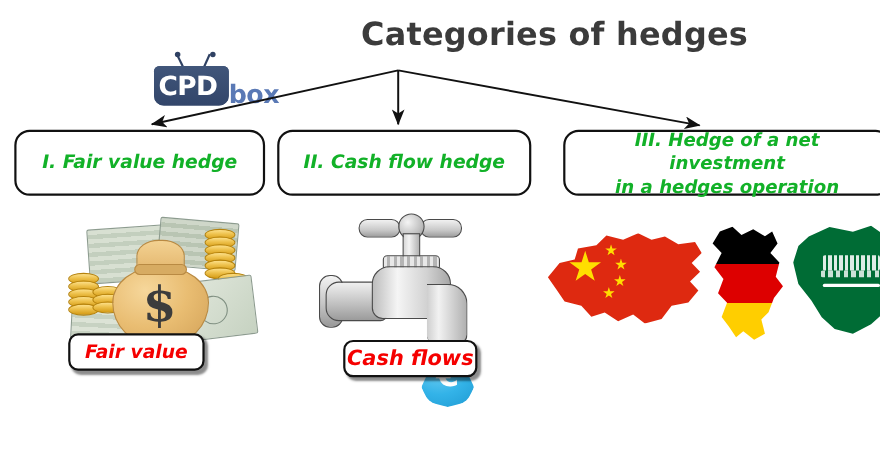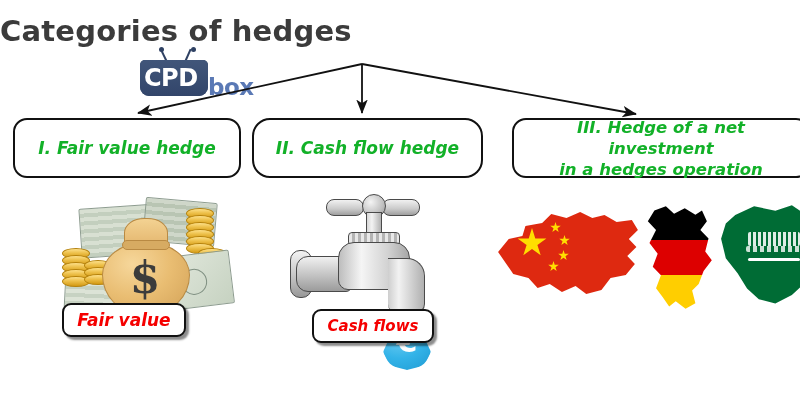--- a/index.html
+++ b/index.html
@@ -15,21 +15,21 @@
     overflow: hidden;
     font-family: "DejaVu Sans", sans-serif;
   }
 
   
   #page-title {
     position: absolute;
     left: 0;
     top: 14px;
     width: 680px;
-    text-align: left;
+    text-align: right;
     font-family: "DejaVu Sans", sans-serif;
     font-size: 29px;
     font-weight: bold;
     color: #3b3b3b;
     letter-spacing: 0.2px;
     white-space: nowrap;
   }
 
   
   #logo {
@@ -121,21 +121,21 @@
     text-align: center;
     color: #12b128;
     font-family: "DejaVu Sans", sans-serif;
     font-size: 17px;
     font-style: italic;
     font-weight: bold;
     line-height: 21px;
     padding: 0 8px;
   }
   #cat-box-1 { left: 13px;  top: 118px; width: 228px; height: 60px; }
-  #cat-box-2 { left: 252px; top: 118px; width: 231px; height: 60px; border-radius: 18px; }
+  #cat-box-2 { left: 252px; top: 118px; width: 231px; height: 60px; }
   #cat-box-3 { left: 512px; top: 118px; width: 298px; height: 60px; font-size: 16.5px; }
 
   
   .illus {
     position: absolute;
   }
 
   
   #illus-money { left: 58px; top: 196px; width: 175px; height: 140px; }
   .bill {
@@ -383,21 +383,21 @@
     font-style: italic;
     font-weight: bold;
     text-align: center;
     display: flex;
     align-items: center;
     justify-content: center;
     box-shadow: 3px 3px 2px rgba(0,0,0,0.45);
     line-height: 20px;
   }
   #callout-fair  { left: 62px;  top: 303px; width: 124px; height: 34px; font-size: 17px; }
-  #callout-cash  { left: 312px; top: 309px; width: 122px; height: 34px; font-size: 15px; }
+  #callout-cash  { left: 312px; top: 309px; width: 122px; height: 34px; font-size: 19px; }
   #callout-net   { left: 560px; top: 302px; width: 214px; height: 56px; font-size: 17px; padding: 0 6px; }
 </style>
 </head>
 <body>
 
 <div id="canvas">
 
   <div id="page-title">Categories of hedges</div>
 
   <div id="logo">

